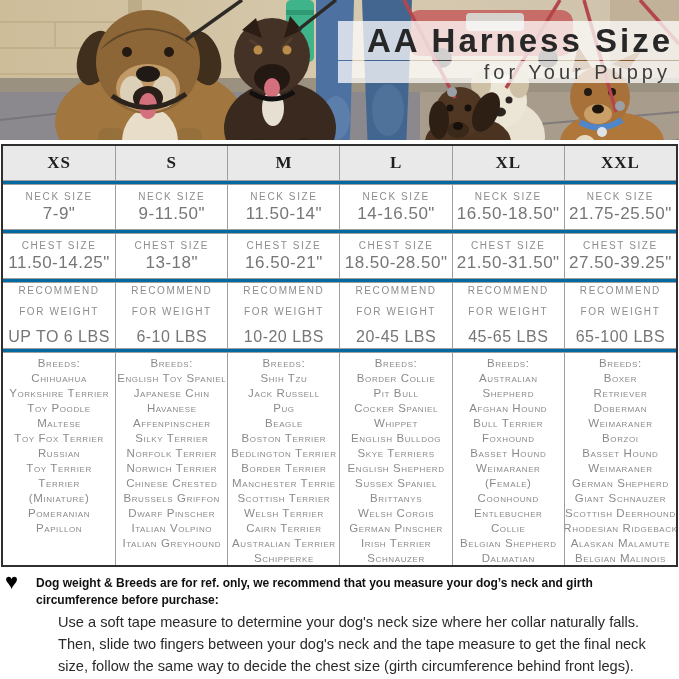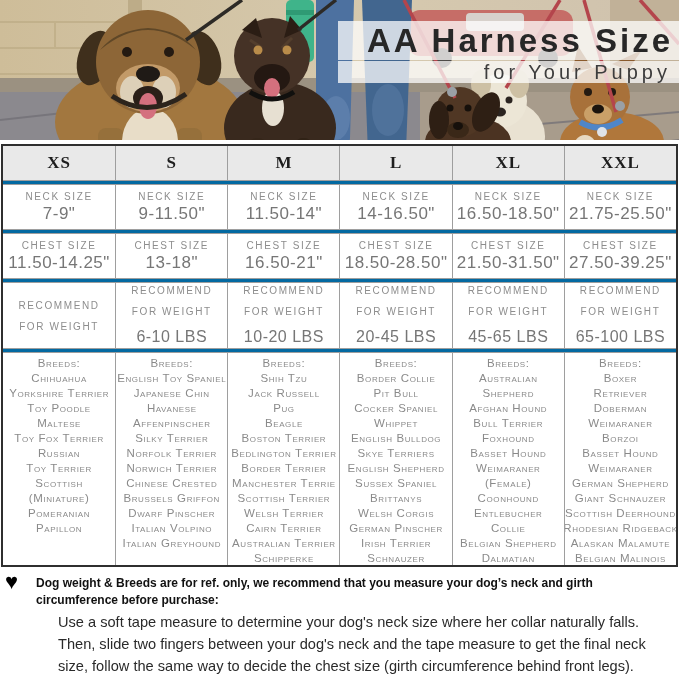--- a/index.html
+++ b/index.html
@@ -294,20 +294,21 @@
       </div>
       <div class="cell">
         <div class="cell-label">CHEST SIZE</div>
         <div class="cell-value">27.50-39.25"</div>
       </div>
     </div>
     <div class="band band-weight">
       <div class="cell">
         <div class="cell-label">RECOMMEND</div>
         <div class="cell-label">FOR WEIGHT</div>
+        <div class="cell-value">UP TO 6 LBS</div>
       </div>
       <div class="cell">
         <div class="cell-label">RECOMMEND</div>
         <div class="cell-label">FOR WEIGHT</div>
         <div class="cell-value">6-10 LBS</div>
       </div>
       <div class="cell">
         <div class="cell-label">RECOMMEND</div>
         <div class="cell-label">FOR WEIGHT</div>
         <div class="cell-value">10-20 LBS</div>
@@ -331,21 +332,21 @@
     <div class="band band-breeds">
       <div class="cell">
         <div class="breed-line">Breeds:</div>
         <div class="breed-line">Chihuahua</div>
         <div class="breed-line">Yorkshire Terrier</div>
         <div class="breed-line">Toy Poodle</div>
         <div class="breed-line">Maltese</div>
         <div class="breed-line">Toy Fox Terrier</div>
         <div class="breed-line">Russian</div>
         <div class="breed-line">Toy Terrier</div>
-        <div class="breed-line">Scottish</div>
+        <div class="breed-line">Terrier</div>
         <div class="breed-line">(Miniature)</div>
         <div class="breed-line">Pomeranian</div>
         <div class="breed-line">Papillon</div>
       </div>
       <div class="cell">
         <div class="breed-line">Breeds:</div>
         <div class="breed-line">English Toy Spaniel</div>
         <div class="breed-line">Japanese Chin</div>
         <div class="breed-line">Havanese</div>
         <div class="breed-line">Affenpinscher</div>

